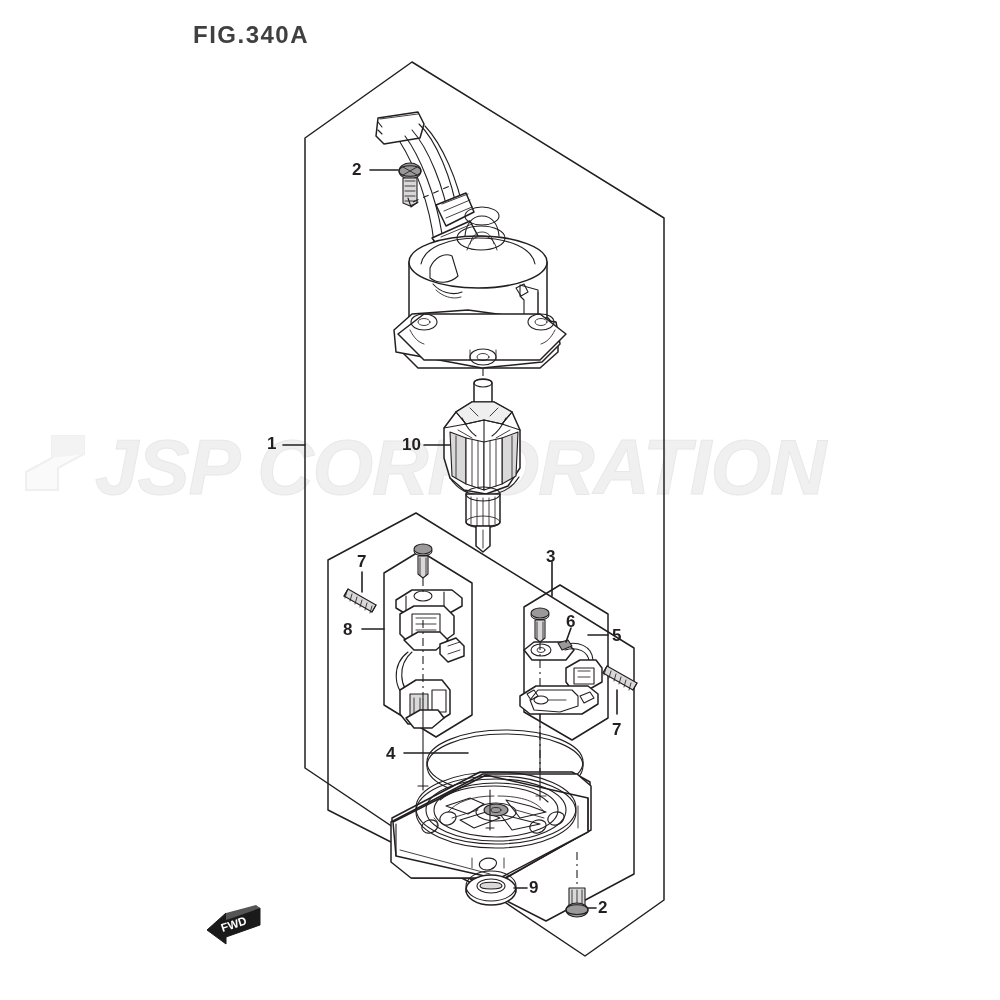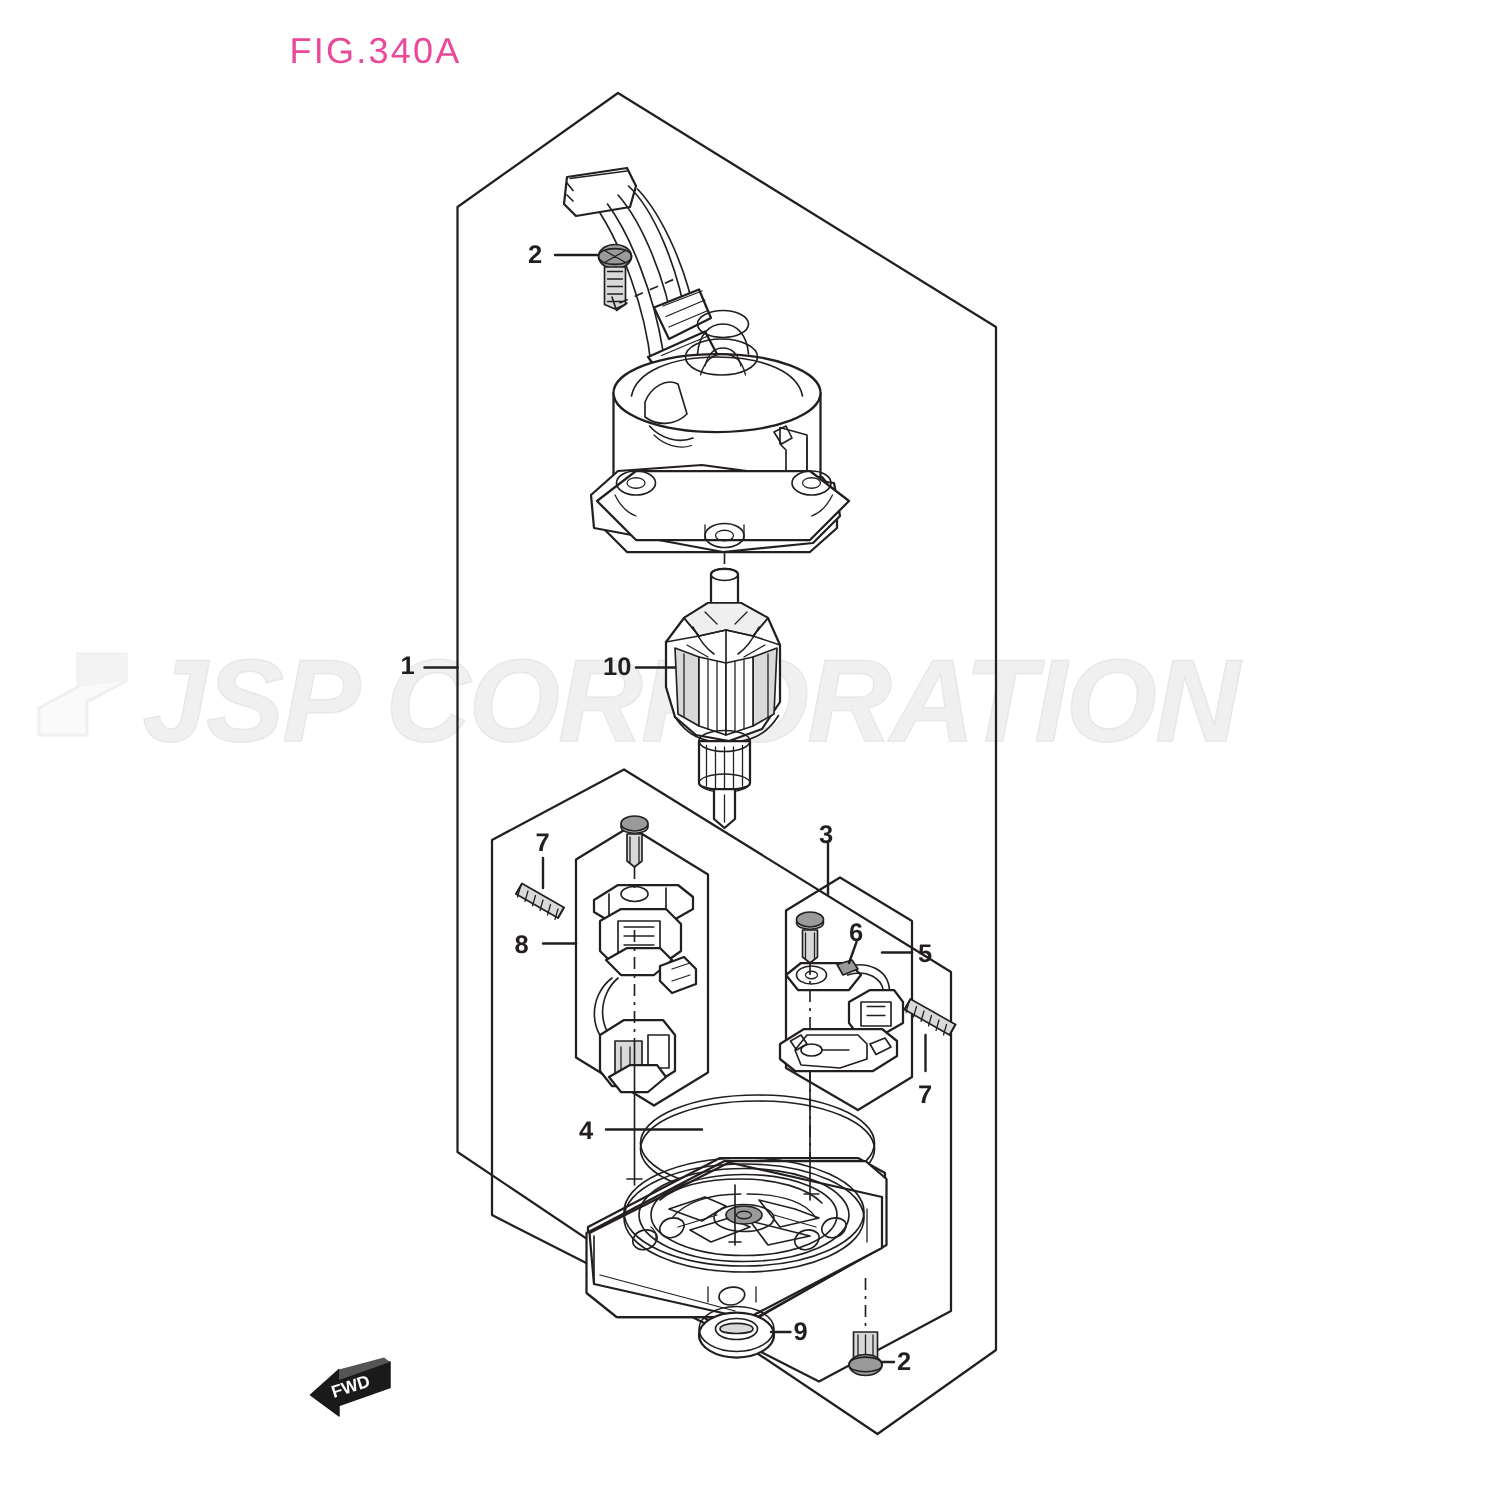--- a/index.html
+++ b/index.html
@@ -7,22 +7,22 @@
   body{
     width:1000px;height:1000px;position:relative;overflow:hidden;
     font-family:"Liberation Sans","DejaVu Sans",sans-serif;
     -webkit-font-smoothing:antialiased;
   }
   #sheet{position:absolute;left:0;top:0;width:1000px;height:1000px;}
 
   
   #fig-title{
     position:absolute;left:193px;top:21px;
-    font-size:24px;letter-spacing:1.5px;color:#ec4899;
-    font-weight:400;white-space:nowrap;text-align:right;
+    font-size:24px;letter-spacing:1.5px;color:#404040;
+    font-weight:700;white-space:nowrap;text-align:right;
   }
 
   
   #watermark{
     position:absolute;left:0;top:418px;width:1000px;height:90px;
     pointer-events:none;
   }
   #watermark .wm-text{
     position:absolute;left:95px;top:4px;
     font-size:78px;font-weight:bold;font-style:italic;

